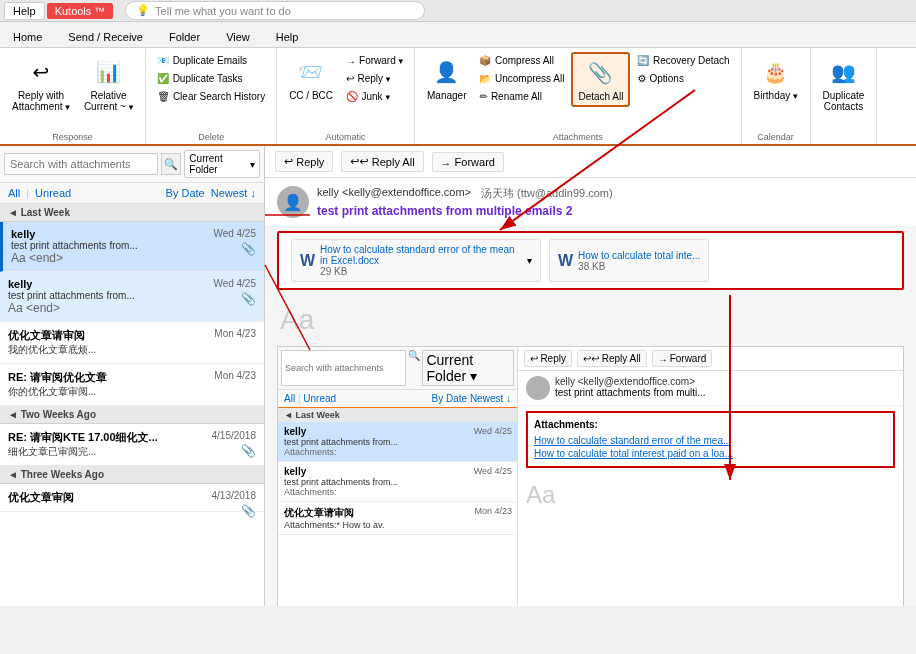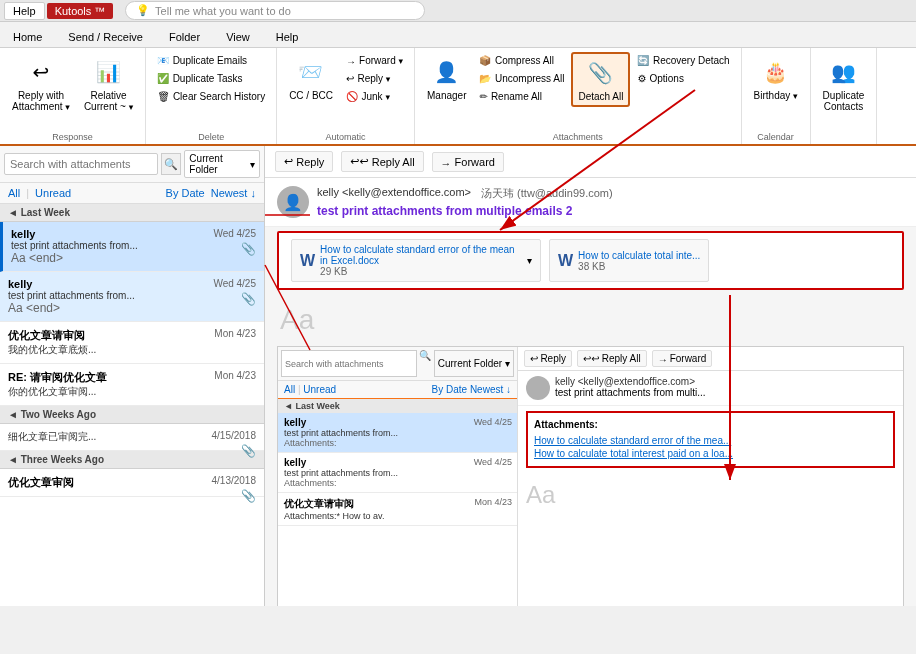--- a/index.html
+++ b/index.html
@@ -389,21 +389,21 @@
       flex-shrink: 0;
     }
   </style>
 </head>
 <body>
 
 <div style="position: relative; width: 916px; height: 606px; overflow: hidden;">
 
   <div class="menu-bar">
     <div class="menu-item active">Help</div>
-    <div class="menu-item kutools" style="background:#b91c1c;color:#fff;border:none;">Kutools ™</div>
+    <div class="menu-item kutools" style="background:#ef4444;color:#fff;border:none;">Kutools ™</div>
     <div class="tell-me-bar">
       <span>💡</span>
       <span style="color:#888;font-size:11px;">Tell me what you want to do</span>
     </div>
   </div>
 
   <div class="ribbon-tabs">
     <div class="ribbon-tab">Home</div>
     <div class="ribbon-tab">Send / Receive</div>
     <div class="ribbon-tab">Folder</div>
@@ -577,20 +577,21 @@
 
       <div class="email-item">
         <div class="email-sender">RE: 请审阅优化文章</div>
         <div class="email-subject">你的优化文章审阅...</div>
         <span class="email-date">Mon 4/23</span>
       </div>
 
       <div class="group-header">◄ Two Weeks Ago</div>
 
       <div class="email-item">
+        <div class="email-sender">RE: 请审阅KTE 17.00细化文...</div>
         <div class="email-subject">细化文章已审阅完...</div>
         <span class="email-date">4/15/2018</span>
         <span class="email-attachment">📎</span>
       </div>
 
       <div class="group-header">◄ Three Weeks Ago</div>
 
       <div class="email-item">
         <div class="email-sender">优化文章审阅</div>
         <span class="email-date">4/13/2018</span>
@@ -646,21 +647,21 @@
 
       <div class="aa-text">Aa</div>
 
       <div class="nested-view">
         <div class="nested-inner">
 
           <div class="nested-left">
             <div class="nested-search">
               <input style="flex: 1 1 0%; border: 1px solid rgb(204, 204, 204); font-size: 9px; padding: 1px 3px;" placeholder="Search with attachments">
               <span style="font-size:10px;">🔍</span>
-              <div style="border:1px solid #ccc;padding:7px 3px;font-size:10px;cursor:pointer;text-align:right;">
+              <div style="border:1px solid #ccc;padding:1px 3px;font-size:14px;cursor:pointer;">
                 <span>Current Folder</span> <span>▾</span>
               </div>
             </div>
             <div class="nested-sort">
               <span style="color:#0066cc;cursor:pointer;">All</span>
               <span style="color:#ccc;"> | </span>
               <span style="color:#0066cc;cursor:pointer;">Unread</span>
               <span style="float:right;color:#0066cc;">
                 <span>By Date</span>
                 <span>Newest ↓</span>

